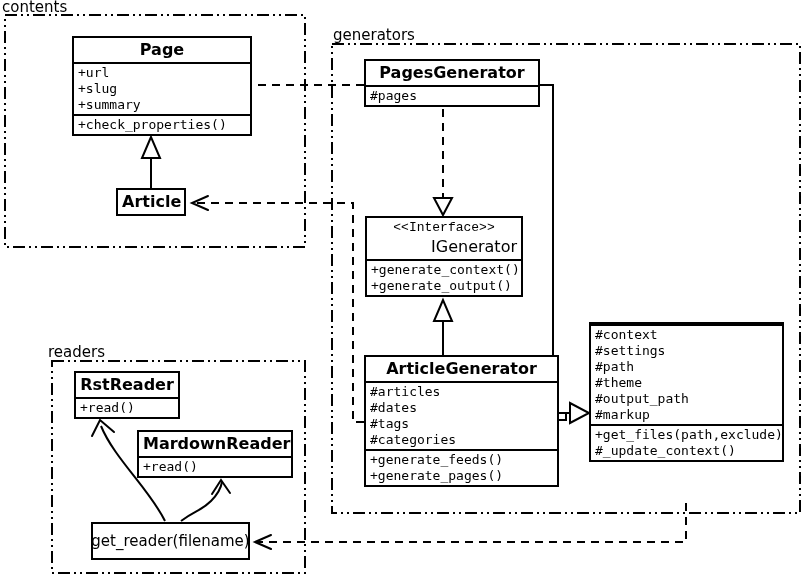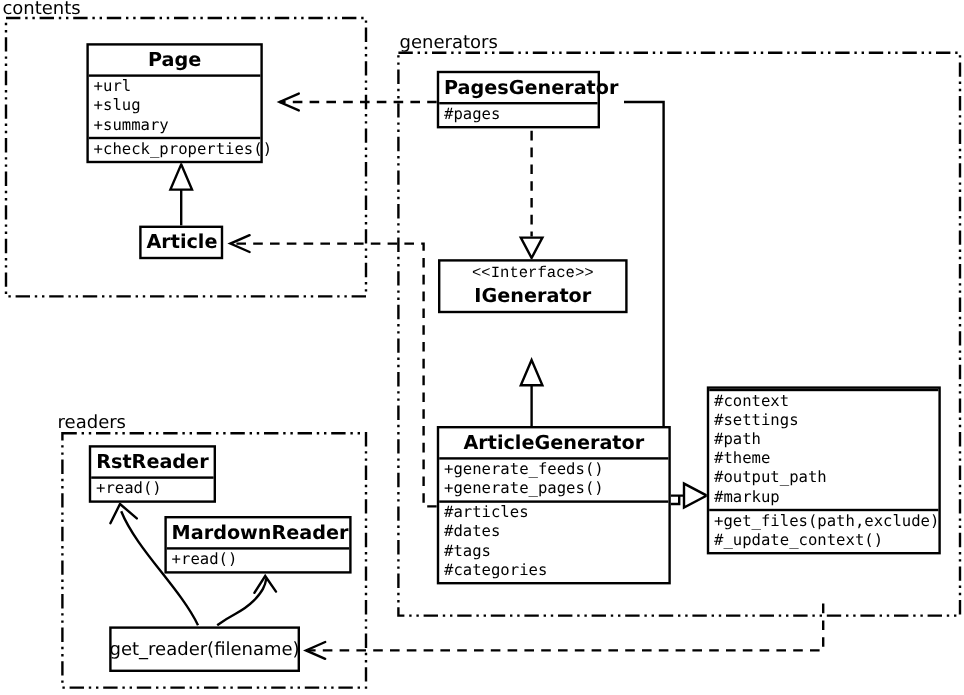--- a/index.html
+++ b/index.html
@@ -12,21 +12,21 @@
   .head{stroke:#000;stroke-width:2;fill:none;stroke-linecap:round;}
   .tri{fill:#ffffff;stroke:#000;stroke-width:2;stroke-linejoin:miter;}
   .pkg-label{position:absolute;font-size:15px;line-height:15px;white-space:nowrap;z-index:3;}
   .cls{position:absolute;background:#ffffff;border:2px solid #000;box-sizing:border-box;z-index:2;}
   .cls .title{font-weight:bold;font-size:16px;text-align:center;line-height:24px;
               padding:0 4px;white-space:nowrap;}
   .cls .sect{border-top:2px solid #000;font-family:"DejaVu Sans Mono",monospace;
              font-size:13px;line-height:16px;padding:1px 4px;white-space:nowrap;}
   .stereo{font-family:Liberation Mono, monospace;font-size:13px;font-weight:normal;
           line-height:16px;padding-top:2px;text-align:center;}
-  .name2{font-weight:bold;font-size:16px;line-height:21px;text-align:center;}
+  .name2{font-weight:normal;font-size:16px;line-height:21px;text-align:right;}
   .plainbox{position:absolute;background:#ffffff;border:2px solid #000;box-sizing:border-box;
             display:flex;align-items:center;justify-content:center;font-size:15px;
             white-space:nowrap;z-index:2;}
 </style>
 </head>
 <body>
 
 <div class="stage">
 
   <svg class="layer" width="803" height="579" viewBox="0 0 803 579">
@@ -61,61 +61,65 @@
     <polyline class="head" points="92,436 100,420 114,432"></polyline>
 
     <path class="solid" d="M181,521 C196,510 201,511 211,501 C219,493 221,488 222,482"></path>
     <polyline class="head" points="212,494 221,480 230,493"></polyline>
   </svg>
 
   <div class="pkg-label" style="left:2px;top:0px">contents</div>
   <div class="pkg-label" style="left:333px;top:28px">generators</div>
   <div class="pkg-label" style="left:48px;top:345px">readers</div>
 
-  <div class="cls" style="left:72px;top:36px;width:147px">
+  <div class="cls" style="left:72px;top:36px;width:180px">
     <div class="title">Page</div>
     <div class="sect">
         <div>+url</div>
         <div>+slug</div>
         <div>+summary</div>
       </div>
     <div class="sect">
         <div>+check_properties()</div>
       </div>
   </div>
 
   <div class="cls" style="left:116px;top:188px;width:70px">
     <div class="title">Article</div>
   </div>
 
-  <div class="cls" style="left:364px;top:59px;width:136px">
+  <div class="cls" style="left:364px;top:59px;width:176px">
     <div class="title">PagesGenerator</div>
     <div class="sect">
         <div>#pages</div>
       </div>
   </div>
 
   <div class="cls" style="left:365px;top:216px;width:158px">
     <div class="title" style="line-height:normal;padding-bottom:2px">
       <div class="stereo">&lt;&lt;Interface&gt;&gt;</div>
       <div class="name2">IGenerator</div>
     </div>
+    <div class="sect">
+        <div>+generate_context()</div>
+        <div>+generate_output()</div>
+      </div>
   </div>
 
   <div class="cls" style="left:364px;top:355px;width:195px">
     <div class="title">ArticleGenerator</div>
     <div class="sect">
-        <div>+generate_feeds()</div>
-        <div>+generate_pages()</div>
-      </div>
-    <div class="sect">
         <div>#articles</div>
         <div>#dates</div>
         <div>#tags</div>
         <div>#categories</div>
+      </div>
+    <div class="sect">
+        <div>+generate_feeds()</div>
+        <div>+generate_pages()</div>
       </div>
   </div>
 
   <div class="cls" style="left:589px;top:322px;width:195px">
     <div class="sect">
         <div>#context</div>
         <div>#settings</div>
         <div>#path</div>
         <div>#theme</div>
         <div>#output_path</div>

